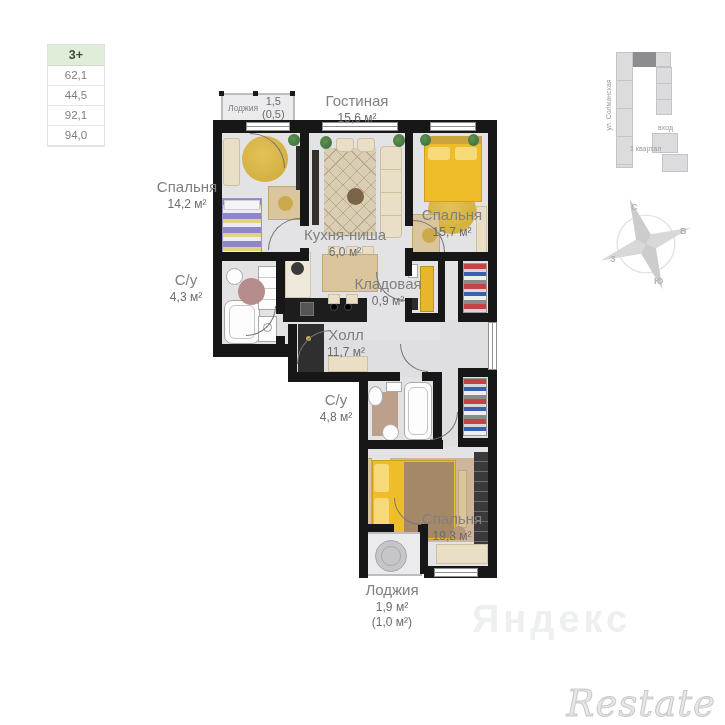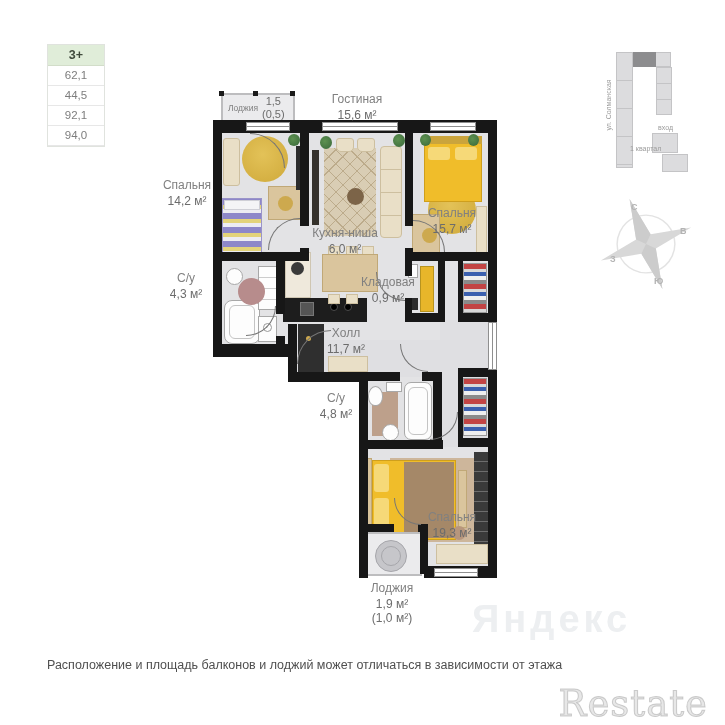--- a/index.html
+++ b/index.html
@@ -30,30 +30,30 @@
   
   .f{position:absolute;box-sizing:border-box;}
   .wood{background:#dac59d;border:1px solid #c0a877;}
   .beige{background:#e9dfc7;border:1px solid #cdbf9f;}
   .whitef{background:#fdfdfd;border:1px solid #a8a8a8;}
   .dark{background:#2c2c2c;}
   .plant{background:radial-gradient(circle at 40% 40%,#5d9150,#39683a);border-radius:50%;}
   .goldrug{background:radial-gradient(circle at 45% 40%,#e3c258,#cfa93a);border-radius:50%;}
   
   .rlabel{position:absolute;transform:translateX(-50%);text-align:center;color:#808080;line-height:1.22;white-space:nowrap;}
-  .rname{font-size:12px;}
+  .rname{font-size:15px;}
   .rarea{font-size:12px;color:#6c6c6c;margin-top:1px;}
   
   .mm-b{position:absolute;background:#dcdcde;border:1px solid #c4c4c6;box-sizing:border-box;}
   .mm-t{position:absolute;color:#9b9b9b;font-size:7px;white-space:nowrap;}
   .cletter{position:absolute;color:#b3b3b3;font-size:9px;font-weight:bold;}
   
   .note{position:absolute;left:47px;top:658px;font-size:12.5px;color:#4f4f4f;}
-  .wm-brand{position:absolute;right:17px;bottom:0px;font-family:"DejaVu Serif","Liberation Serif",serif;
-            font-size:37px;color:rgba(120,120,120,0.18);
+  .wm-brand{position:absolute;right:9px;bottom:0px;font-family:"DejaVu Serif","Liberation Serif",serif;
+            font-style:italic;font-size:37px;color:rgba(120,120,120,0.18);
             -webkit-text-stroke:1px rgba(150,150,150,0.45);letter-spacing:1px;}
   .wm-ghost{position:absolute;left:472px;top:598px;font-size:38px;font-weight:bold;color:#edeff1;letter-spacing:4px;}
 </style>
 </head>
 <body>
 
 <div class="page">
 
   <div class="legend">
     <div class="legend-h">3+</div>
@@ -309,16 +309,15 @@
         <polygon points="50,100 58,58 50,50 42,58" fill="#cccccc"></polygon>
       </g>
     </svg>
     <div class="cletter" style="left:33px;top:6px;">С</div>
     <div class="cletter" style="left:82px;top:30px;">В</div>
     <div class="cletter" style="left:12px;top:58px;">З</div>
     <div class="cletter" style="left:56px;top:80px;">Ю</div>
   </div>
 
   <div class="wm-ghost">Яндекс</div>
-  <div class="note">Расположение и площадь балконов и лоджий может отличаться в зависимости от этажа</div>
   <div class="wm-brand">Restate</div>
 
 </div>
 
 </body></html>

